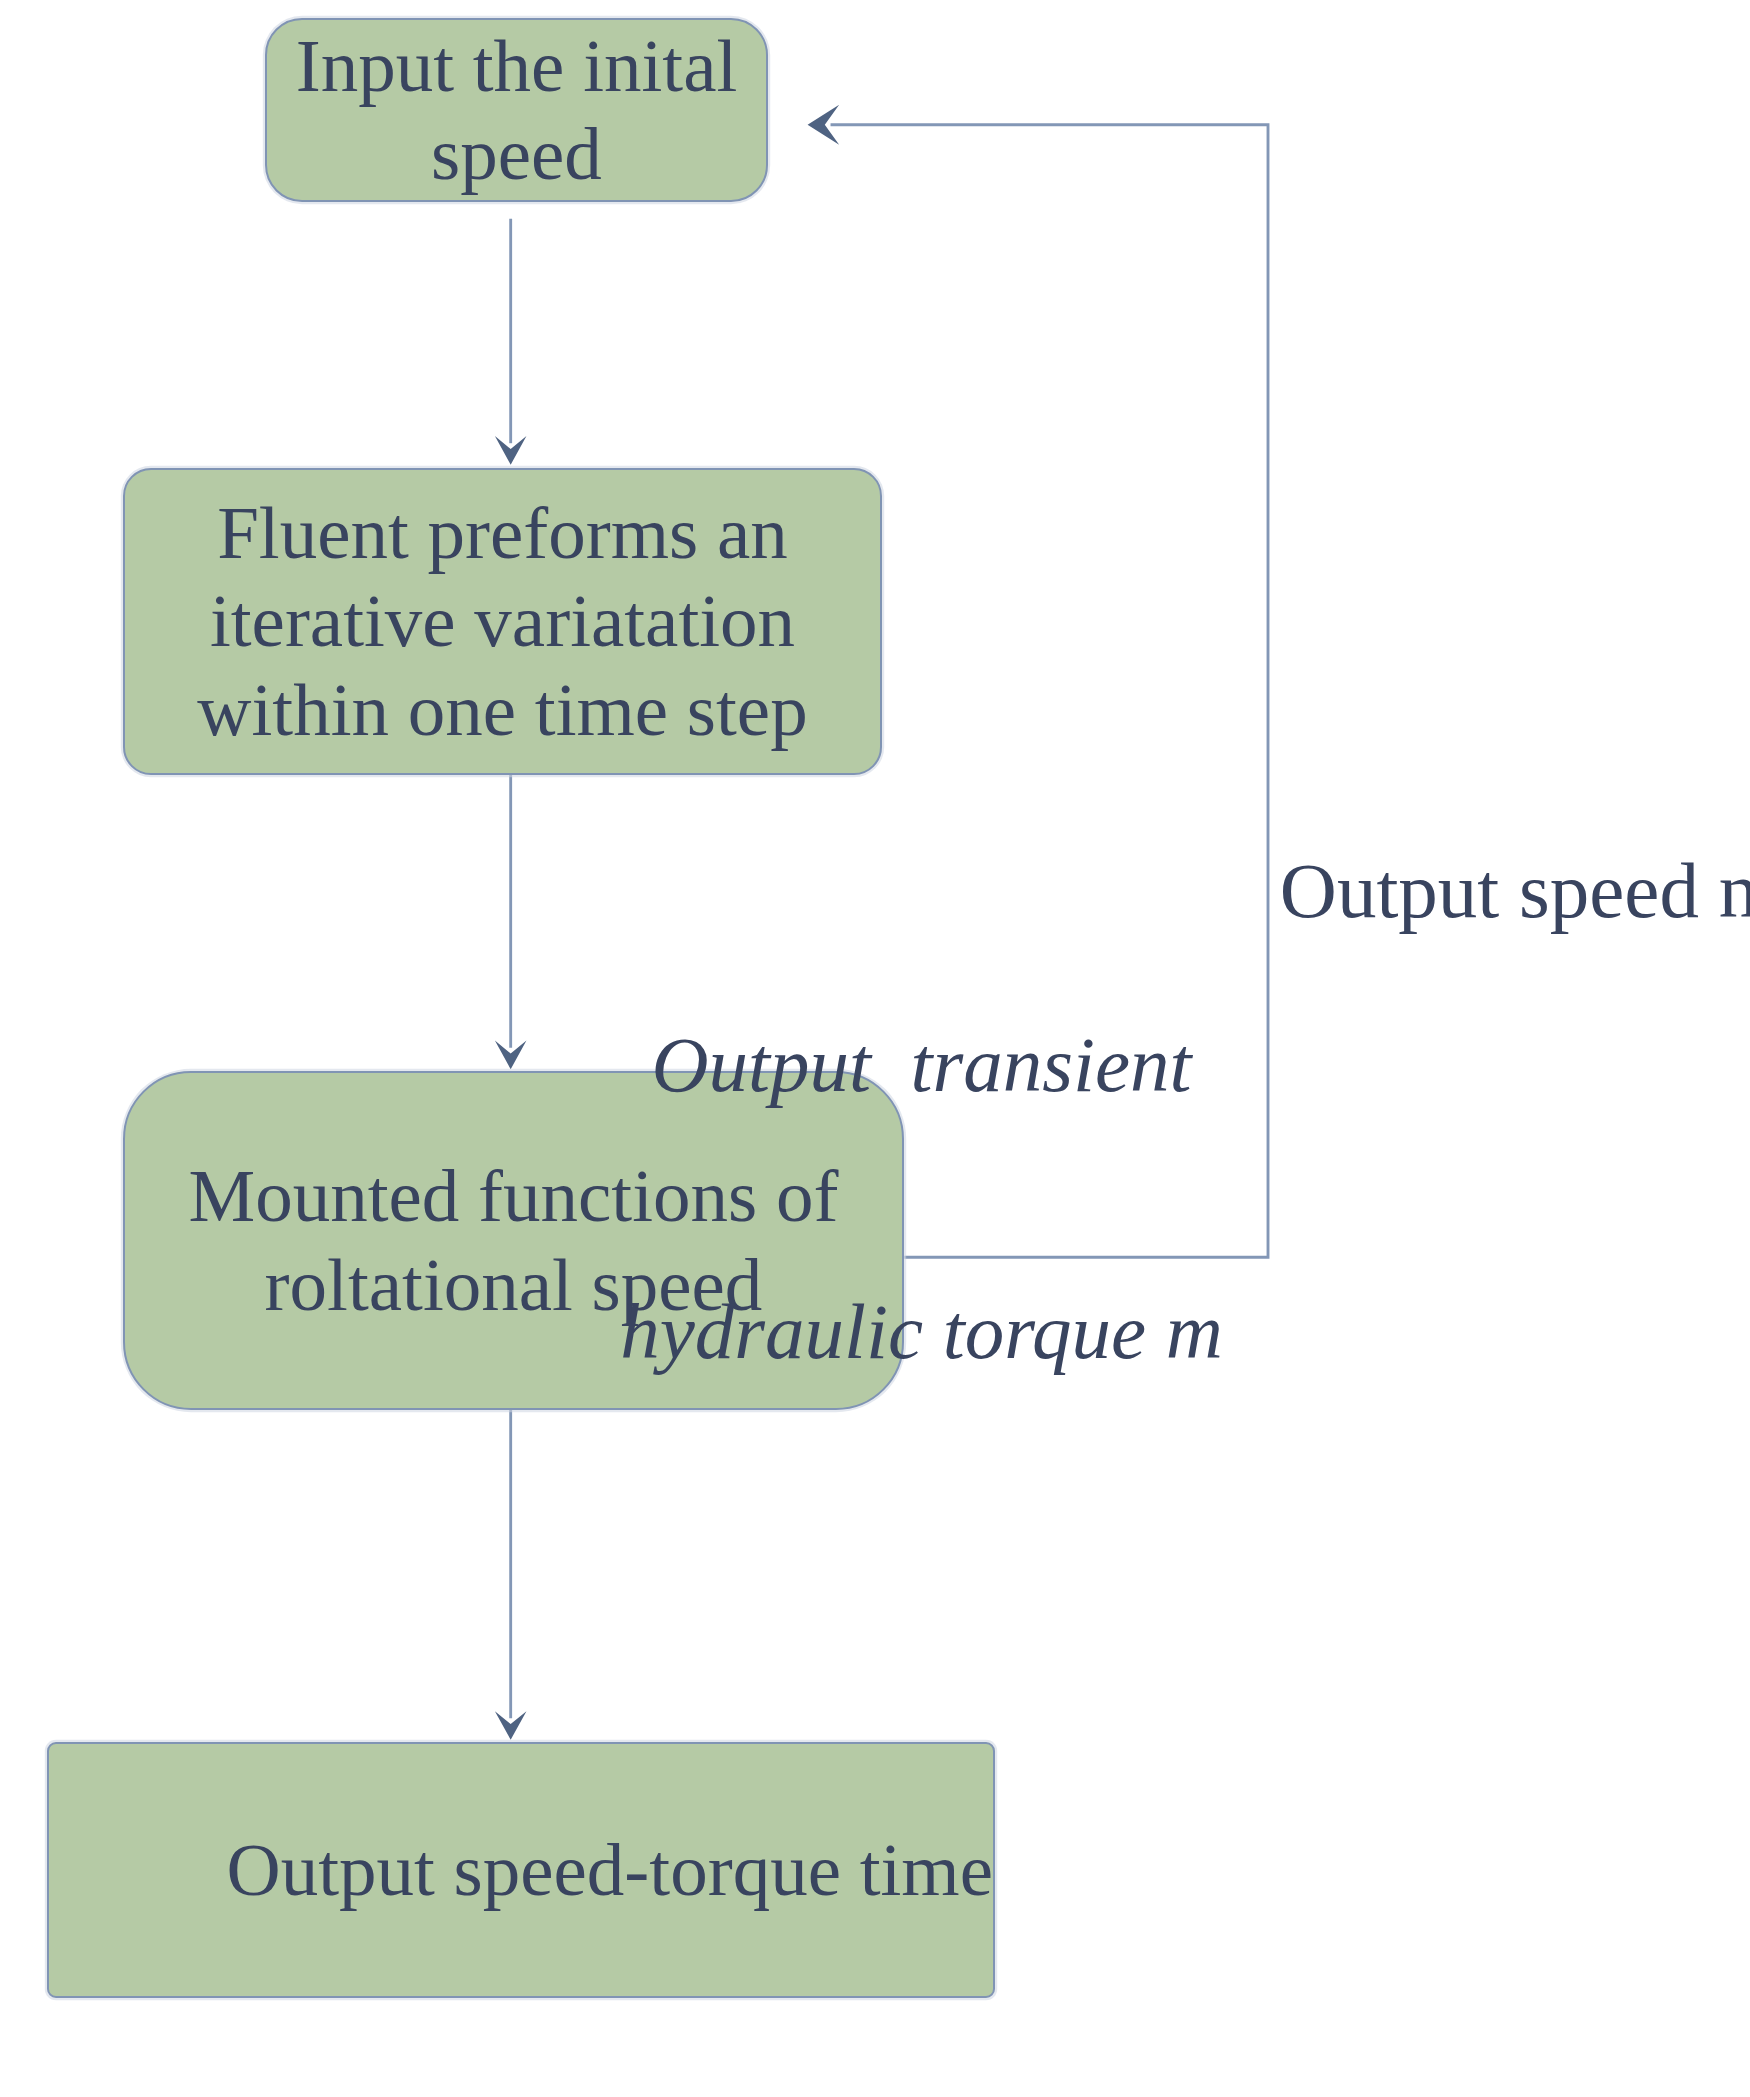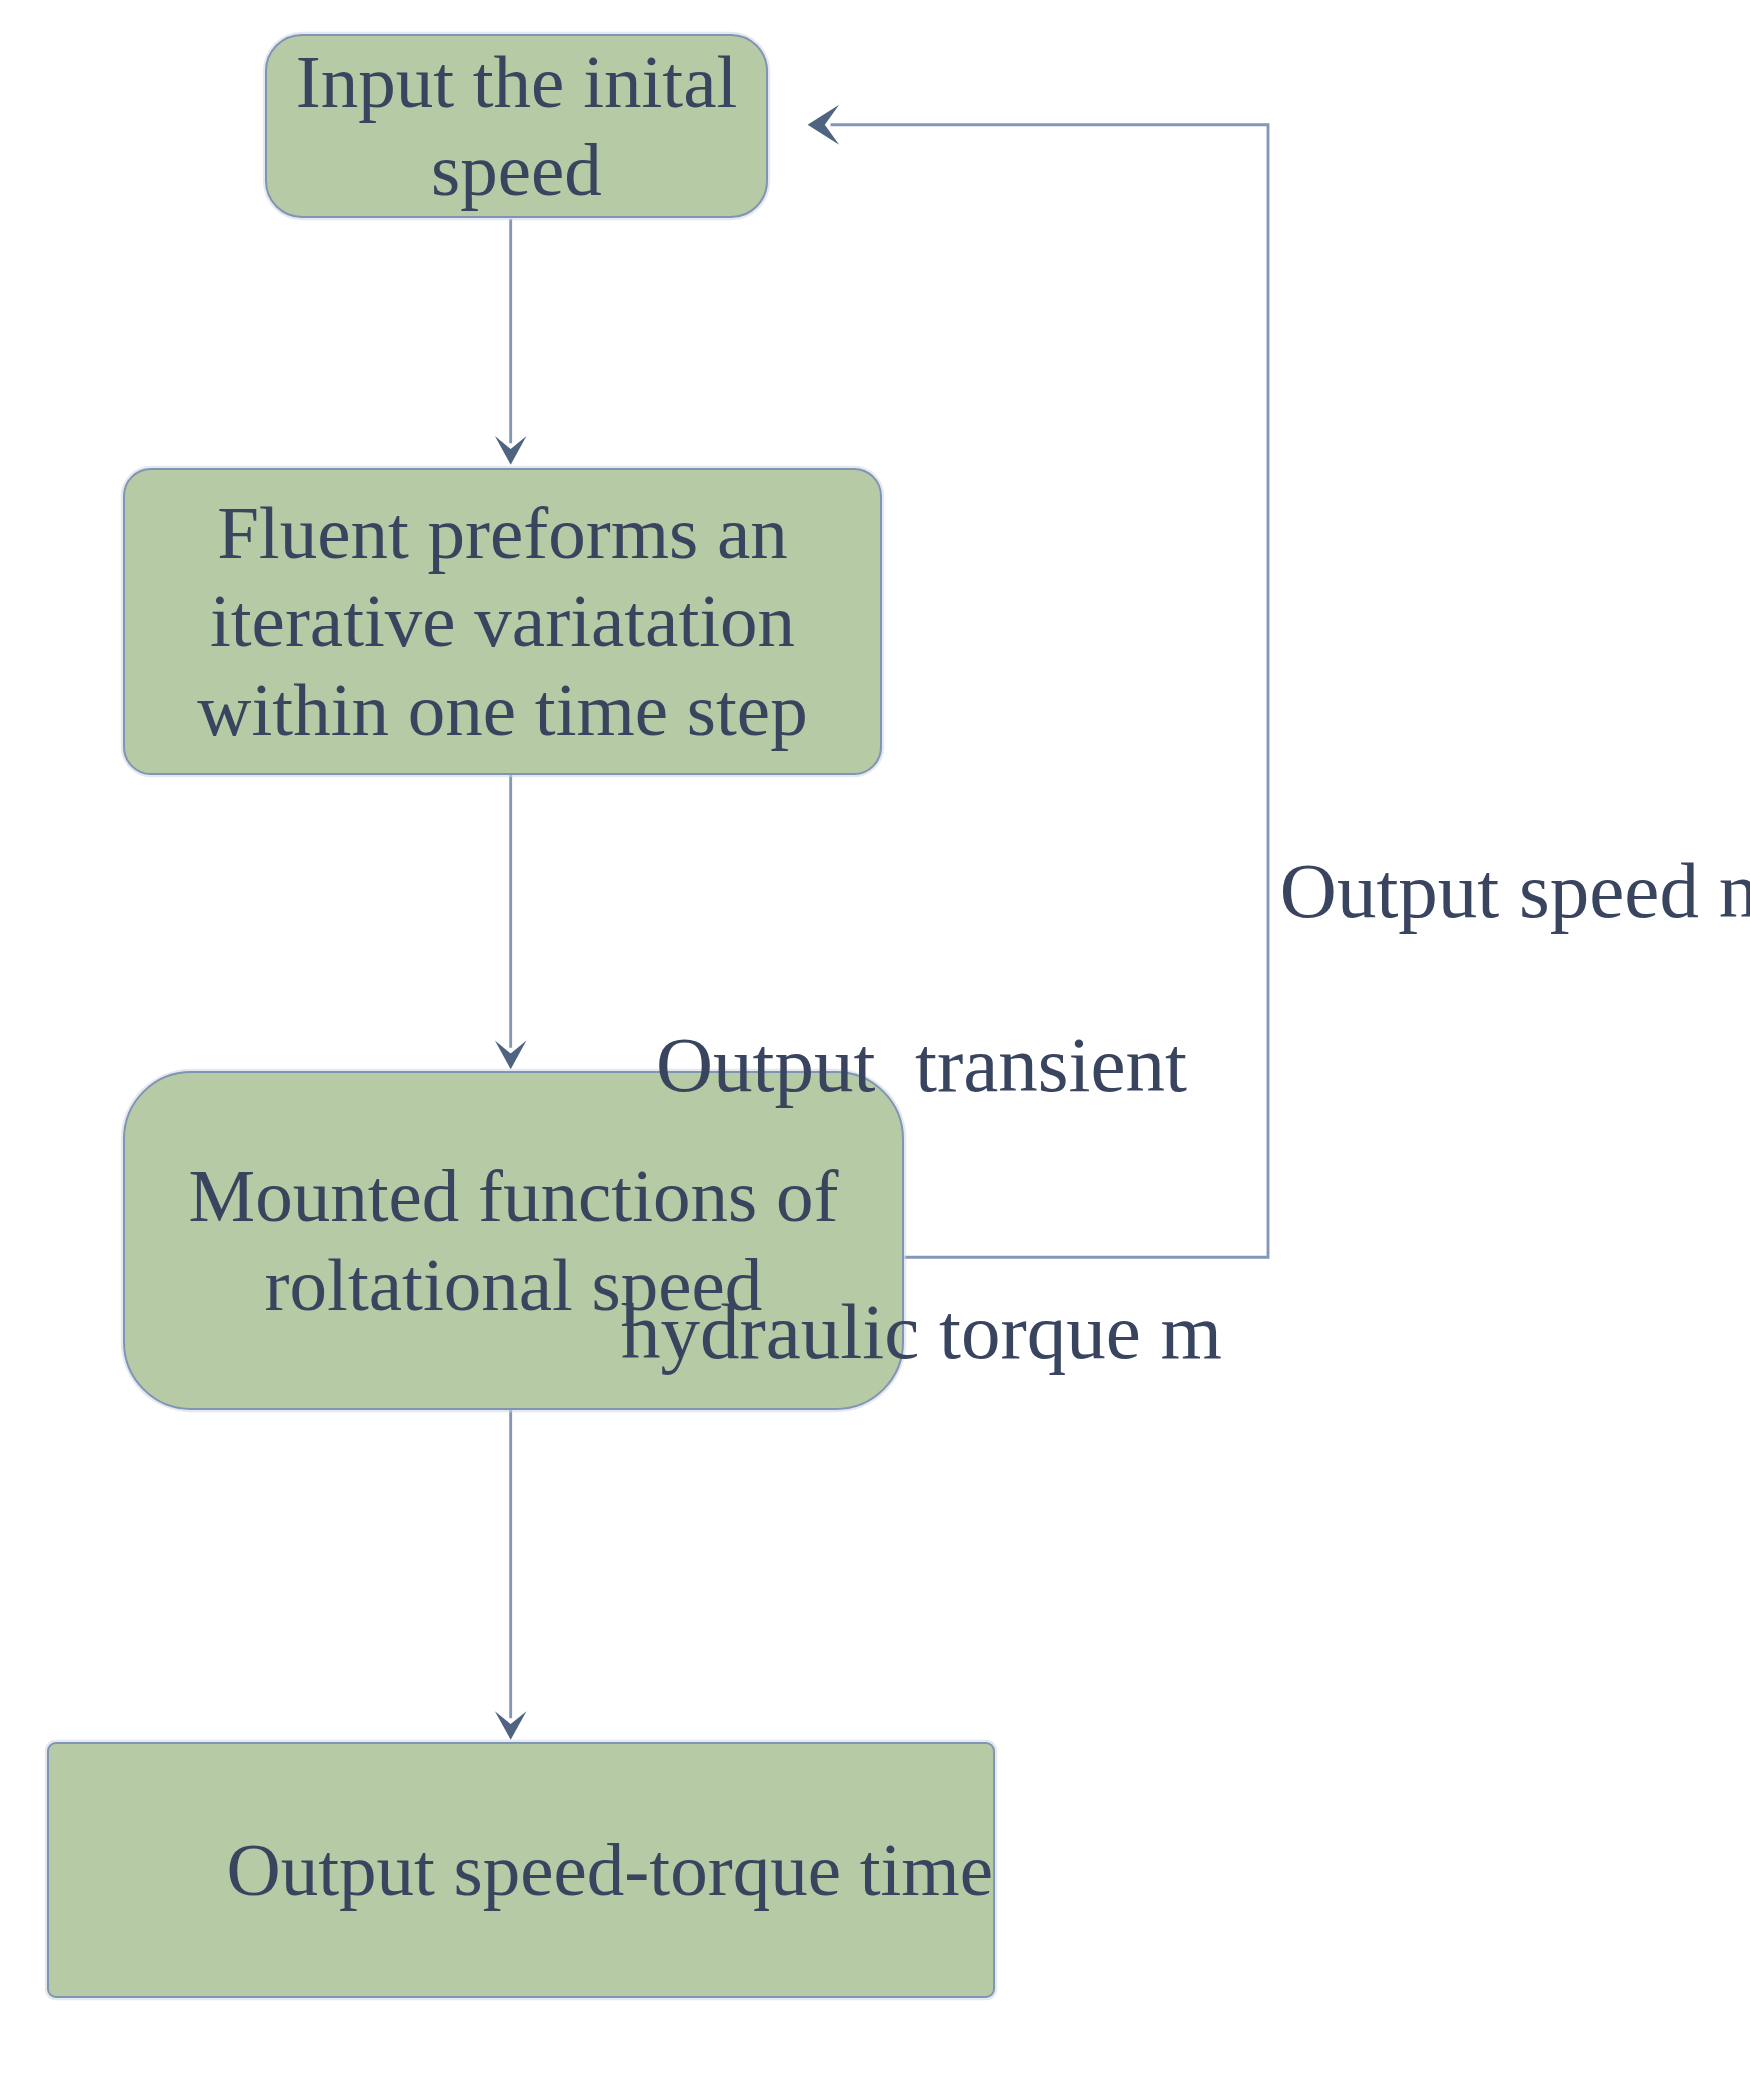--- a/index.html
+++ b/index.html
@@ -40,21 +40,21 @@
     flex-direction: column;
     justify-content: center;
     align-items: center;
     text-align: center;
     color: #39445f;
     font-size: 75px;
     line-height: 1.18;
   }
   #node-input-initial-speed {
     left: 265px;
-    top: 34px;
+    top: 18px;
     width: 503px;
     height: 184px;
     border-radius: 37px;
   }
   #node-fluent-iterations {
     left: 123px;
     top: 468px;
     width: 759px;
     height: 307px;
     border-radius: 28px;
@@ -80,20 +80,21 @@
     color: #39445f;
     font-size: 79px;
     line-height: 1.13;
     text-align: center;
     white-space: pre-wrap;
   }
   #label-transient-torque {
     left: 545px;
     top: 841px;
     width: 753px;
+    font-style: italic;
   }
   #label-output-speed-n {
     left: 1268px;
     top: 667px;
     width: 502px;
   }
   .nline {
     display: block;
   }
 </style>

